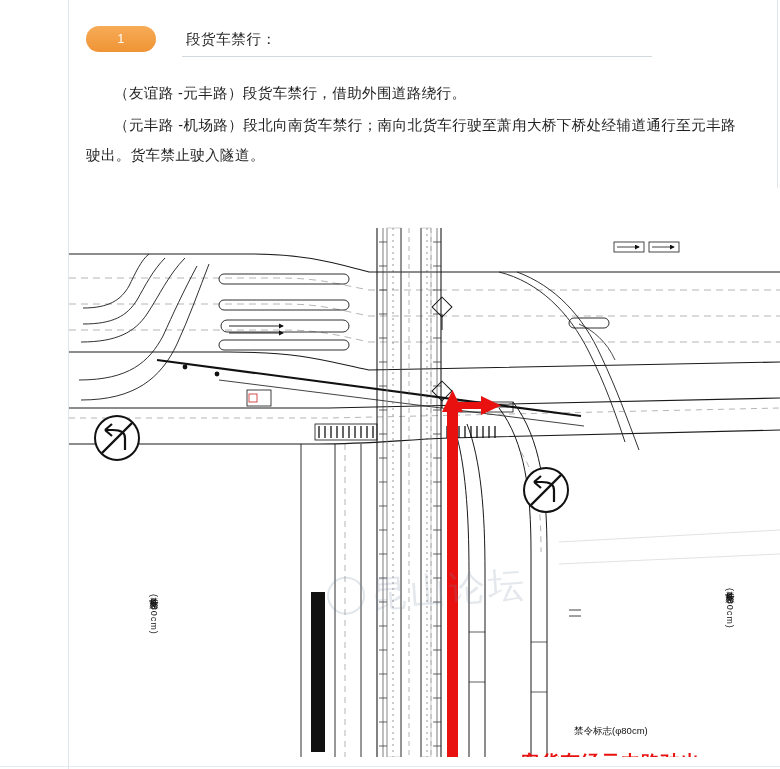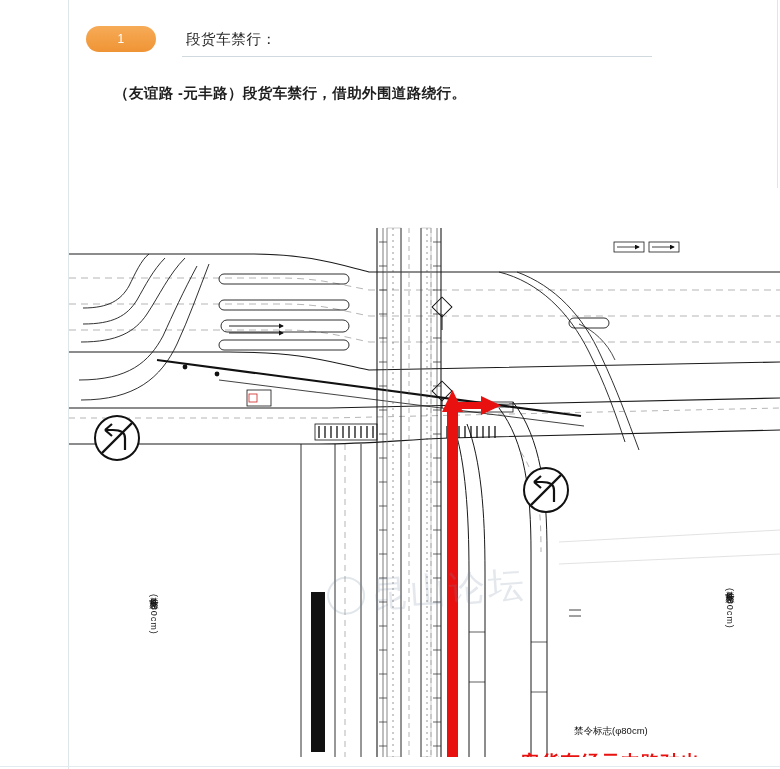--- a/index.html
+++ b/index.html
@@ -80,21 +80,20 @@
     width: 650px;
   }
   .para {
     font-size: 14.5px;
     color: #1f1f1f;
     line-height: 30px;
     text-indent: 28px;
     letter-spacing: 0.4px;
     margin: 0 0 2px 0;
     text-align: justify;
-    font-weight: bold;
   }
 
   
   .figure {
     position: absolute;
     left: 69px; top: 212px;
     width: 711px; height: 545px;
     background: #ffffff;
     overflow: hidden;
   }
@@ -167,20 +166,21 @@
   <div class="bottom-rule"></div>
 
   <div class="section-head">
     <div class="badge">1</div>
     <div class="head-title">段货车禁行：</div>
     <div class="head-underline"></div>
   </div>
 
   <div class="para-wrap">
     <p class="para">（友谊路 -元丰路）段货车禁行，借助外围道路绕行。</p>
+    <p class="para">（元丰路 -机场路）段北向南货车禁行；南向北货车行驶至萧甪大桥下桥处经辅道通行至元丰路驶出。货车禁止驶入隧道。</p>
   </div>
 
   <div class="figure">
 
     <svg width="711" height="545" viewBox="0 0 711 545">
       <defs>
         <marker id="arrHead" markerWidth="7" markerHeight="7" refX="5" refY="3" orient="auto">
           <path d="M0,0 L6,3 L0,6 z" fill="#111"></path>
         </marker>
         <marker id="arrHeadRed" markerWidth="8" markerHeight="8" refX="2" refY="4" orient="auto">

